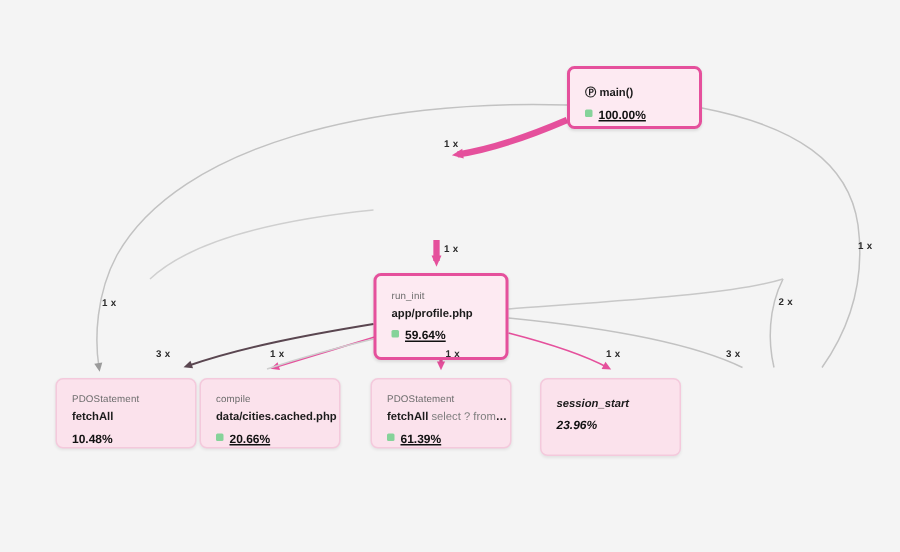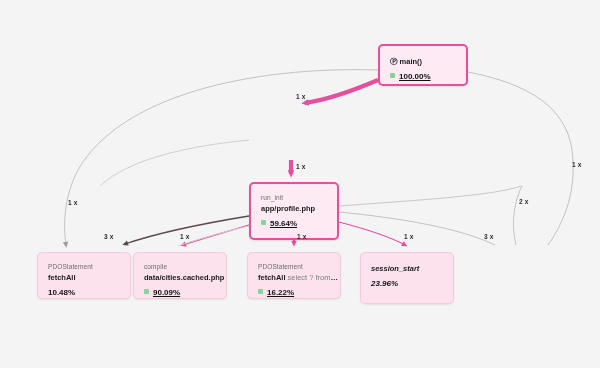--- a/index.html
+++ b/index.html
@@ -173,29 +173,29 @@
   <div class="node pink-soft" id="node-fetchall">
     <div class="n-sub">PDOStatement</div>
     <div class="n-title">fetchAll</div>
     <div class="n-pct">10.48%</div>
   </div>
 
   <div class="node pink-soft" id="node-compile">
     <div class="n-sub">compile</div>
     <div class="n-title">data/cities.cached.php</div>
     <div class="n-pct with-dot">
-      <span class="dot"></span><span>90.09%</span>
+      <span class="dot"></span><span>20.66%</span>
     </div>
   </div>
 
   <div class="node pink-soft" id="node-execute">
     <div class="n-sub">PDOStatement</div>
     <div class="n-title"><span>fetchAll</span><span class="q"> select ? from users o…</span></div>
     <div class="n-pct with-dot">
-      <span class="dot"></span><span>16.22%</span>
+      <span class="dot"></span><span>61.39%</span>
     </div>
   </div>
 
   <div class="node pink-soft" id="node-session">
     <div class="n-title">session_start</div>
     <div class="n-pct">23.96%</div>
   </div>
 
 
   <div class="elabel" style="left:296px;top:93px;">1 x</div>

